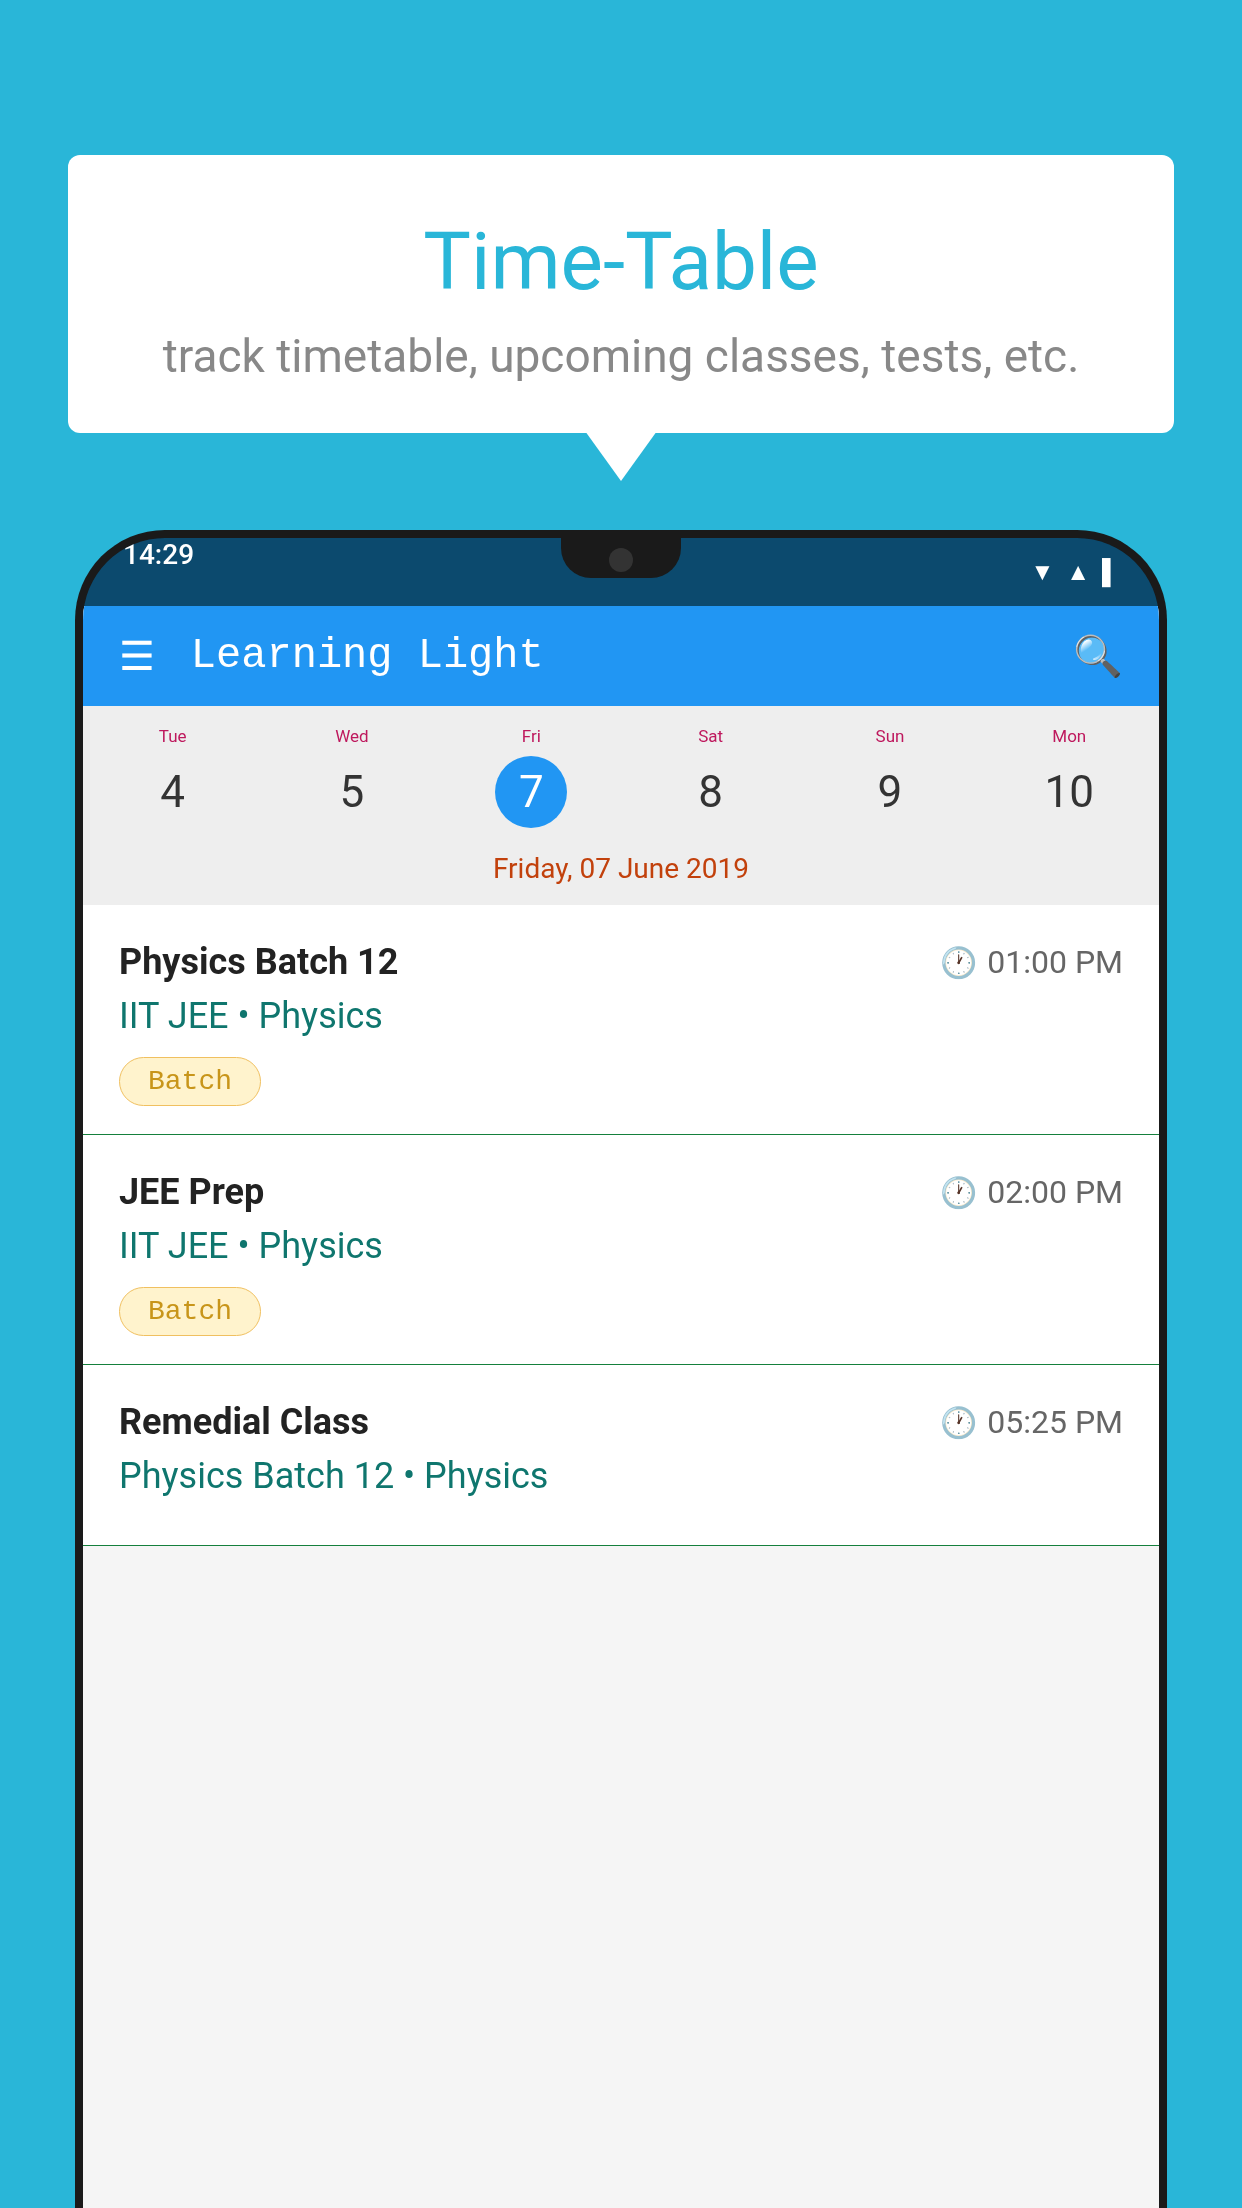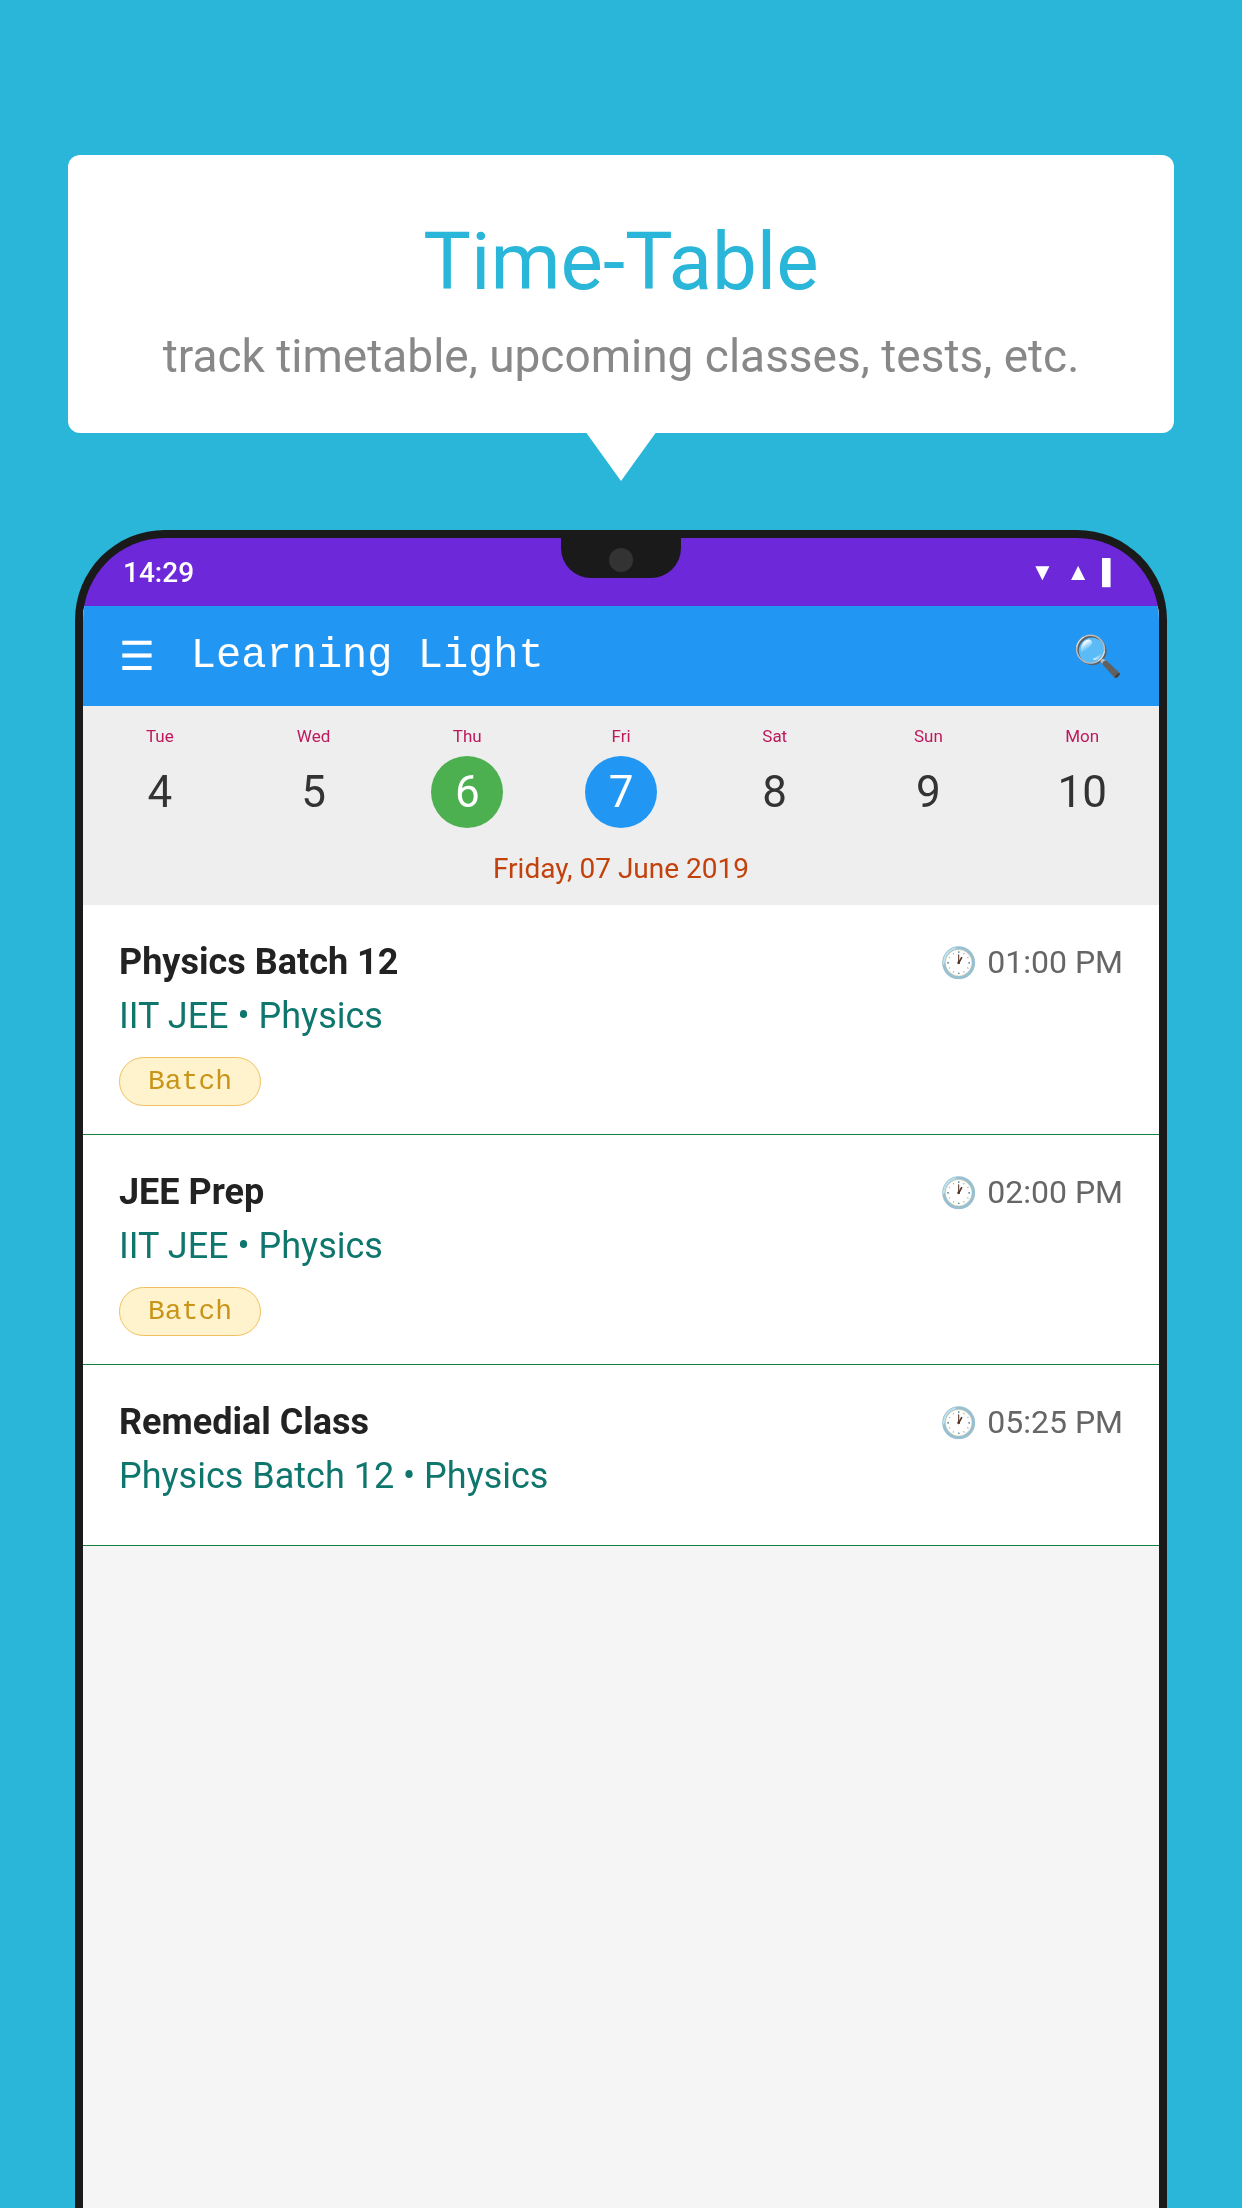--- a/index.html
+++ b/index.html
@@ -101,23 +101,22 @@
       z-index: 21;
     }
 
     
     .status-bar {
       position: absolute;
       top: 0;
       left: 0;
       right: 0;
       height: 68px;
-      background: #6d28d9;
-      display: flex;
-      align-items: center;
+      background: #0c4a6e;
+      display: flex;
       padding: 0 40px;
       z-index: 10;
     }
 
     .status-time {
       color: white;
       font-size: 28px;
       font-weight: 500;
     }
 
@@ -358,24 +357,20 @@
 
         <div class="week-day-cell">
               <div class="day-name">Tue</div>
               <div class="day-number">4</div>
             </div>
             <div class="week-day-cell">
               <div class="day-name">Wed</div>
               <div class="day-number">5</div>
             </div>
             <div class="week-day-cell">
-              <div class="day-name">Thu</div>
-              <div class="day-number today">6</div>
-            </div>
-            <div class="week-day-cell">
               <div class="day-name">Fri</div>
               <div class="day-number selected">7</div>
             </div>
             <div class="week-day-cell">
               <div class="day-name">Sat</div>
               <div class="day-number">8</div>
             </div>
             <div class="week-day-cell">
               <div class="day-name">Sun</div>
               <div class="day-number">9</div>

